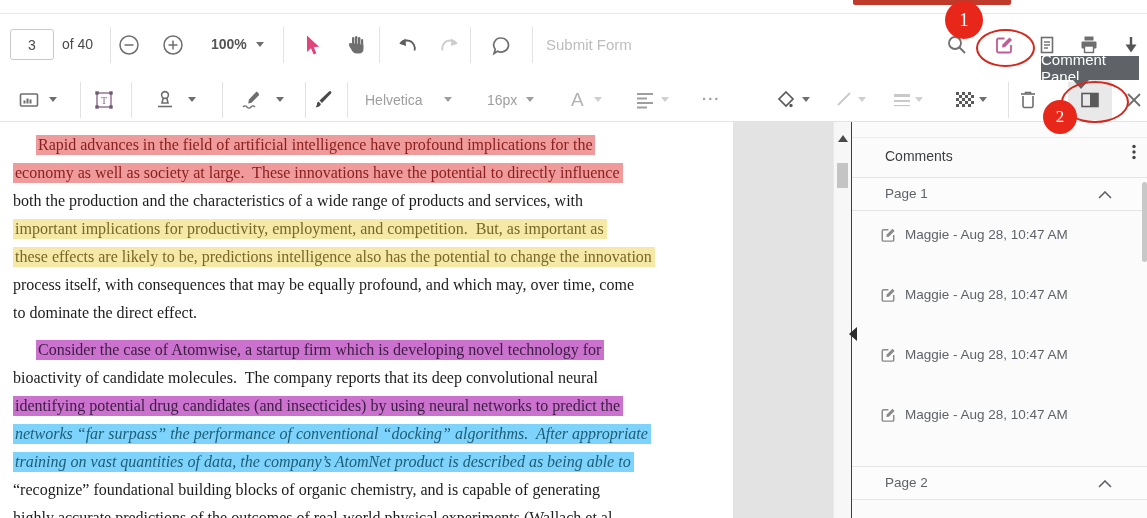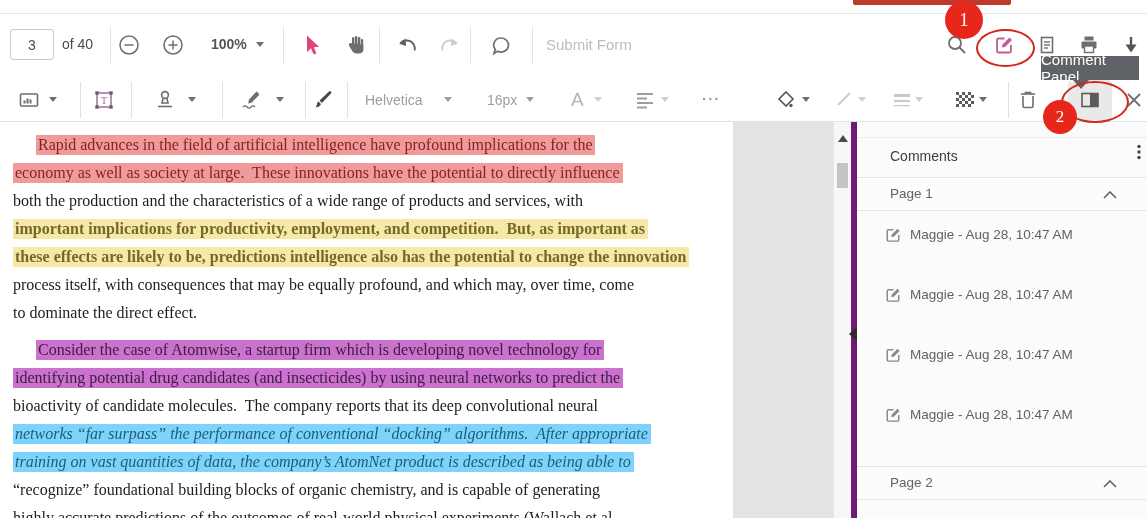--- a/index.html
+++ b/index.html
@@ -15,31 +15,31 @@
   .t1-text{position:absolute;font-size:14px;color:#4a4a4a;line-height:31px;}
   
   #doc-region{position:absolute;left:0;top:122px;width:851px;height:396px;background:#e3e3e3;}
   #doc-page{position:absolute;left:0;top:0;width:733px;height:396px;background:#fff;overflow:hidden;}
   #doc-text{padding:9px 0 0 13px;font-family:"Liberation Serif",serif;font-size:16px;color:#1c1c1c;}
   .doc-line{height:28px;line-height:28px;white-space:pre;}
   .doc-line.indent{padding-left:23px;}
   .paragraph + .paragraph{margin-top:9px;}
   .hl{padding:1px 3px 2px 2px;}
   .hl-red{background:#f09b9b;color:#8b2020;}
-  .hl-yellow{background:#f6e8a6;color:#77682a;font-weight:bold;}
+  .hl-yellow{background:#f6e8a6;color:#77682a;}
   .hl-purple{background:#ca72cd;color:#3c1c42;}
   .hl-cyan{background:#7dd3fc;color:#1e5d75;font-style:italic;}
   
   #doc-scroll{position:absolute;left:833px;top:0;width:18px;height:396px;background:#f7f7f7;border-left:1px solid #e9e9e9;}
   #doc-scroll-up{position:absolute;left:4px;top:13px;width:0;height:0;
      border-left:5px solid transparent;border-right:5px solid transparent;border-bottom:7px solid #4a4a4a;}
   #doc-scroll-thumb{position:absolute;left:3px;top:41px;width:11px;height:25px;background:#c4c4c4;}
   
   #comments-panel{position:absolute;left:851px;top:122px;width:296px;height:396px;
-      background:#fbfbfb;border-left:6px solid #701a75;box-sizing:border-box;}
+      background:#fbfbfb;border-left:1px solid #701a75;box-sizing:border-box;}
   #panel-topline{position:absolute;left:0;top:15px;width:100%;height:1px;background:#ececec;}
   #comments-title{position:absolute;left:33px;top:26px;font-size:14px;color:#3c4043;}
   #comments-kebab{position:absolute;left:274px;top:21px;cursor:pointer;}
   .section-header{position:absolute;left:0;width:295px;height:34px;background:#fcfcfc;
       border-top:1px solid #e4e4e4;border-bottom:1px solid #e4e4e4;box-sizing:border-box;cursor:pointer;}
   .section-label{position:absolute;left:33px;top:8px;font-size:13.5px;color:#5f6368;}
   .section-chevron{position:absolute;right:35px;top:13px;}
   .comment-item{position:absolute;left:0;width:295px;height:60px;cursor:pointer;}
   .comment-icon{position:absolute;left:27px;top:15px;}
   .comment-text{position:absolute;left:53px;top:16px;font-size:13.5px;color:#5f6368;}
@@ -326,22 +326,22 @@
           <div class="doc-line indent"><span class="hl hl-red">Rapid advances in the field of artificial intelligence have profound implications for the</span></div>
           <div class="doc-line"><span class="hl hl-red">economy as well as society at large.  These innovations have the potential to directly influence</span></div>
           <div class="doc-line"><span>both the production and the characteristics of a wide range of products and services, with</span></div>
           <div class="doc-line"><span class="hl hl-yellow">important implications for productivity, employment, and competition.  But, as important as</span></div>
           <div class="doc-line"><span class="hl hl-yellow">these effects are likely to be, predictions intelligence also has the potential to change the innovation</span></div>
           <div class="doc-line"><span>process itself, with consequences that may be equally profound, and which may, over time, come</span></div>
           <div class="doc-line"><span>to dominate the direct effect.</span></div>
         </div>
         <div class="paragraph">
           <div class="doc-line indent"><span class="hl hl-purple">Consider the case of Atomwise, a startup firm which is developing novel technology for</span></div>
+          <div class="doc-line"><span>bioactivity of candidate molecules.  The company reports that its deep convolutional neural</span></div>
           <div class="doc-line"><span class="hl hl-purple">identifying potential drug candidates (and insecticides) by using neural networks to predict the</span></div>
-          <div class="doc-line"><span>bioactivity of candidate molecules.  The company reports that its deep convolutional neural</span></div>
           <div class="doc-line"><span class="hl hl-cyan">networks “far surpass” the performance of conventional “docking” algorithms.  After appropriate</span></div>
           <div class="doc-line"><span class="hl hl-cyan">training on vast quantities of data, the company’s AtomNet product is described as being able to</span></div>
           <div class="doc-line"><span>“recognize” foundational building blocks of organic chemistry, and is capable of generating</span></div>
           <div class="doc-line"><span>highly accurate predictions of the outcomes of real-world physical experiments (Wallach et al.,</span></div>
         </div>
       </div>
   </div>
   <div id="doc-scroll">
     <div id="doc-scroll-up"></div>
     <div id="doc-scroll-thumb"></div>

